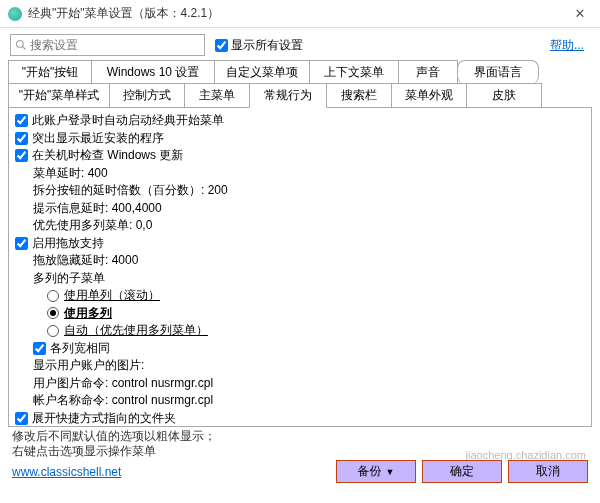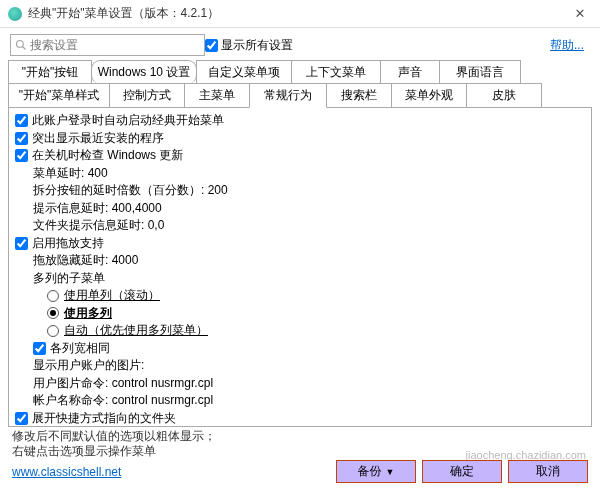--- a/index.html
+++ b/index.html
@@ -2,41 +2,41 @@
 <html><head>
 <meta charset="utf-8">
 <style>
 * { box-sizing: border-box; margin: 0; padding: 0; }
 body { font-family: "Microsoft YaHei", "Segoe UI", sans-serif; font-size: 12px; color: #000; background: #fff; width: 600px; height: 503px; overflow: hidden; }
 .titlebar { display: flex; align-items: center; height: 28px; padding: 0 8px; border-bottom: 1px solid #ddd; }
 .titlebar-icon { width: 14px; height: 14px; border-radius: 50%; background: radial-gradient(circle at 40% 40%, #5fd9c8, #2aa89a); margin-right: 6px; }
 .titlebar-title { flex: 1; font-size: 12px; color: #333; }
 .close-btn { width: 40px; height: 28px; display: flex; align-items: center; justify-content: center; font-size: 13px; color: #555; cursor: pointer; margin-right: -8px; }
 
-.toolbar { display: flex; align-items: center; padding: 6px 10px 4px 10px; }
+.toolbar { display: flex; align-items: center; padding: 6px 10px 4px 10px; gap: 10px; }
 .search-wrap { display: flex; align-items: center; border: 1px solid #aaa; width: 195px; height: 22px; padding: 0 4px; }
 .search-icon { width: 12px; height: 12px; opacity: 0.6; margin-right: 3px; }
 .search-input { border: none; outline: none; flex: 1; font-size: 12px; font-family: inherit; color: #888; }
 .chk { display: flex; align-items: center; gap: 3px; }
 .chk input { width: 13px; height: 13px; }
 .help-link { margin-left: auto; color: #0066cc; text-decoration: underline; cursor: pointer; margin-right: 6px; }
 
 .tabs-wrap { padding: 0 8px; }
 .tabs-row { display: flex; }
 .tab { font-size: 12px; padding: 3px 0; text-align: center; border: 1px solid #aaa; background: #fff; cursor: pointer; position: relative; }
 .tabs-row1 .tab { border-bottom: none; }
 .tabs-row2 .tab { margin-top: -1px; }
 .tab.active { background: #fff; border-bottom: 1px solid #fff; z-index: 2; }
 .tabs-row2 { position: relative; z-index: 1; }
 .tabs-row1 .t1 { width: 84px; }
-.tabs-row1 .t2 { width: 106px; margin-left: -1px; border-radius: 9px; }
+.tabs-row1 .t2 { width: 124px; margin-left: -1px; }
 .tabs-row1 .t3 { width: 96px; margin-left: -1px; }
 .tabs-row1 .t4 { width: 90px; margin-left: -1px; }
 .tabs-row1 .t5 { width: 60px; margin-left: -1px; }
-.tabs-row1 .t6 { width: 82px; margin-left: -1px; }
+.tabs-row1 .t6 { width: 82px; margin-left: -1px; border-radius: 8px; }
 .tabs-row2 .t1 { width: 102px; }
 .tabs-row2 .t2 { width: 76px; margin-left: -1px; }
 .tabs-row2 .t3 { width: 66px; margin-left: -1px; }
 .tabs-row2 .t4 { width: 78px; margin-left: -1px; }
 .tabs-row2 .t5 { width: 66px; margin-left: -1px; }
 .tabs-row2 .t6 { width: 76px; margin-left: -1px; }
 .tabs-row2 .t7 { width: 76px; margin-left: -1px; }
 
 .panel { margin: 0 8px; border: 1px solid #aaa; border-top: 1px solid #aaa; height: 320px; overflow-y: scroll; margin-top: -1px; padding: 4px 6px; position: relative; }
 .row { display: flex; align-items: center; height: 17.5px; font-size: 12px; }
@@ -123,21 +123,21 @@
     <div class="row plain">
       <span>菜单延时: 400</span>
     </div>
     <div class="row plain">
       <span>拆分按钮的延时倍数（百分数）: 200</span>
     </div>
     <div class="row plain">
       <span>提示信息延时: 400,4000</span>
     </div>
     <div class="row plain">
-      <span>文件夹提示信息延时: 0,0</span>
+      <span>优先使用多列菜单: 0,0</span>
     </div>
     <div class="row">
       <input type="checkbox" checked="" style="">
       <span>启用拖放支持</span>
     </div>
     <div class="row plain">
       <span>拖放隐藏延时: 4000</span>
     </div>
     <div class="row plain">
       <span>多列的子菜单</span>

